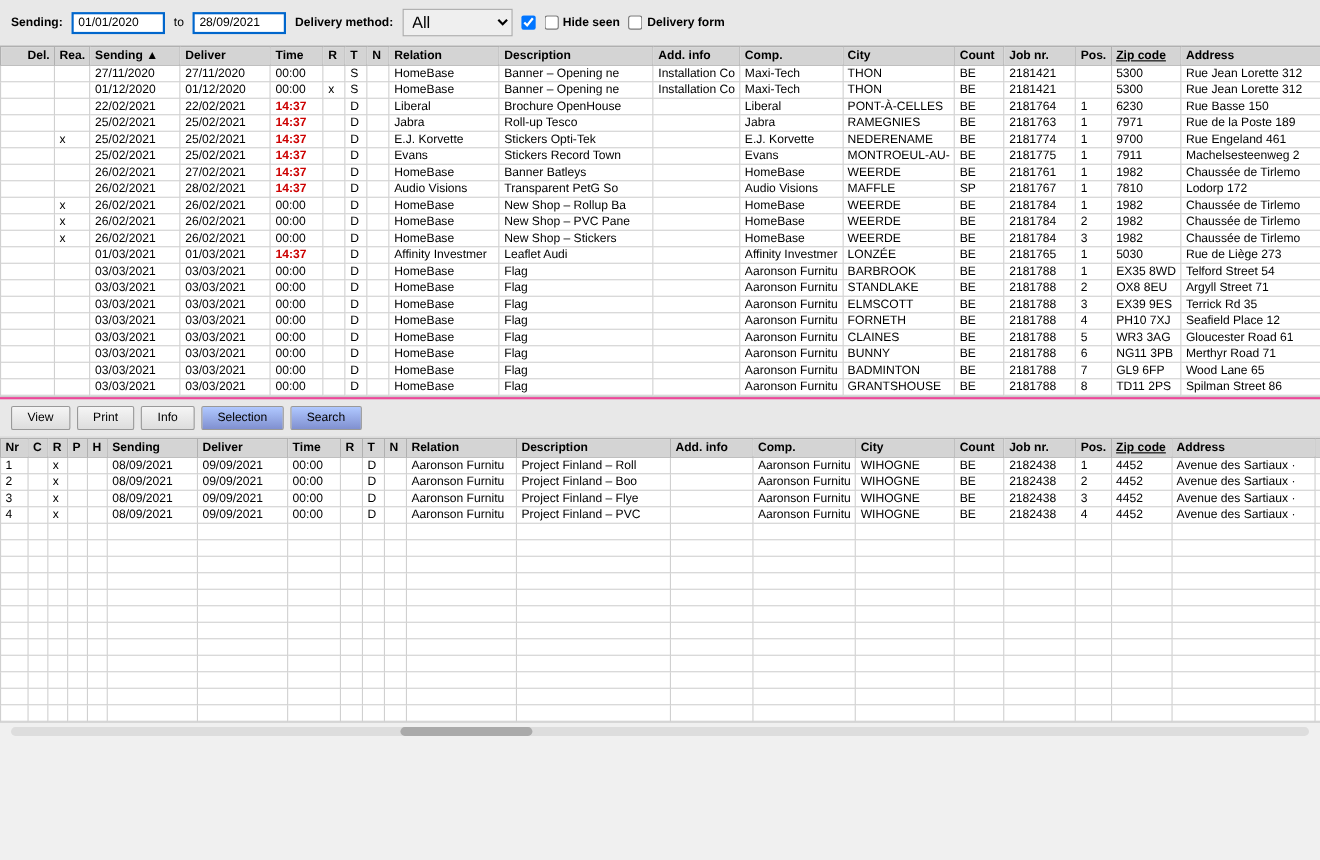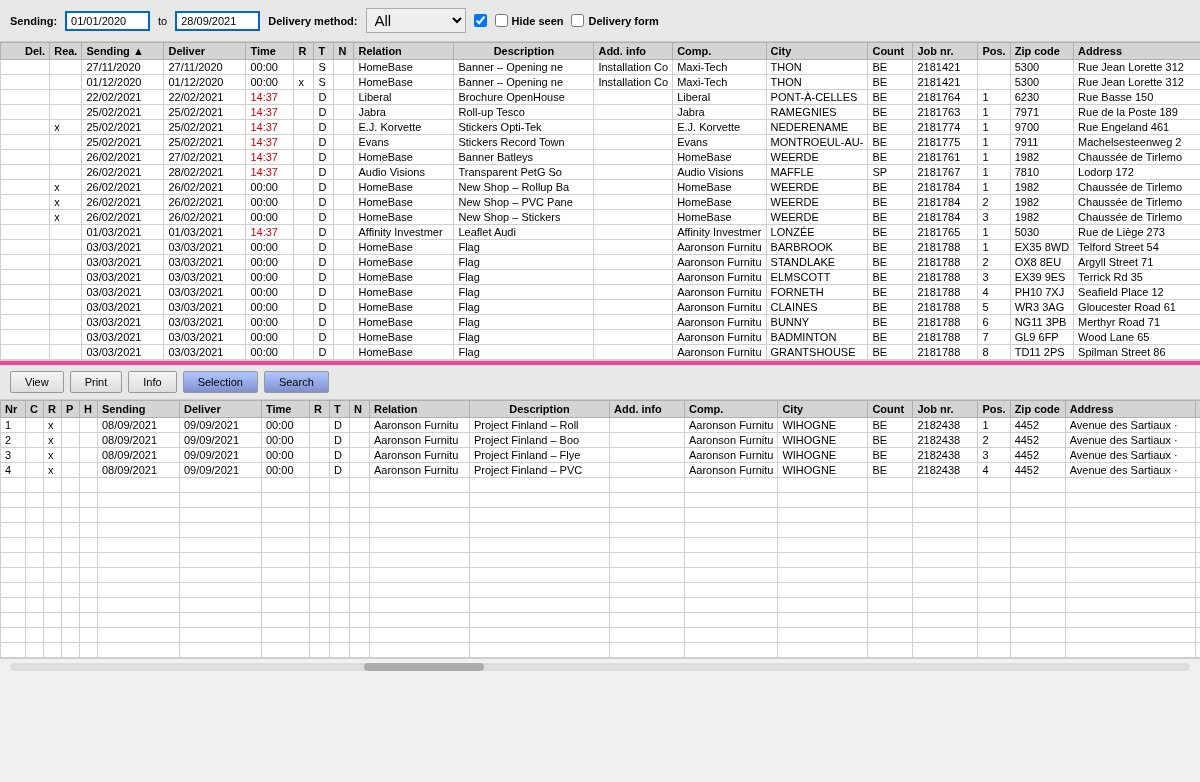--- a/index.html
+++ b/index.html
@@ -58,26 +58,26 @@
     }
     td {
       border: 1px solid #d0d0d0;
       padding: 1px 4px;
       white-space: nowrap;
       overflow: hidden;
       max-width: 150px;
       text-overflow: ellipsis;
     }
 
-    .time-red { color: #cc0000; font-weight: normal; }
+    .time-red { color: #cc0000; font-weight: bold; }
     .time-black { color: black; }
 
     .action-bar {
       background: #e8e8e8;
-      border-top: 4px solid #ec4899;
+      border-top: 2px solid #ec4899;
       border-bottom: 1px solid #ccc;
       padding: 6px 10px;
       display: flex;
       gap: 6px;
       align-items: flex-end;
     }
     .action-btn {
       padding: 4px 14px;
       font-size: 11px;
       border: 1px solid #999;
@@ -123,28 +123,28 @@
 
     .col-del { width: 28px; padding-left: 24px; }
     .col-rea { width: 28px; }
     .col-sending { width: 82px; }
     .col-deliver { width: 82px; }
     .col-time { width: 48px; }
     .col-r { width: 20px; }
     .col-t { width: 20px; }
     .col-n { width: 20px; }
     .col-relation { width: 100px; }
-    .col-description { width: 140px; text-align: center; }
+    .col-description { width: 140px; }
     .col-addinfo { width: 75px; }
     .col-comp { width: 90px; }
     .col-city { width: 90px; margin-left: 40px; }
     .col-count { width: 45px; }
     .col-jobnr { width: 65px; }
     .col-pos { width: 30px; }
-    .col-zip { width: 55px; }
+    .col-zip { width: 55px; text-decoration: underline; }
     .col-address { width: 130px; }
     .col-delmethod { width: 95px; }
 
     
     .col-nr { width: 25px; }
     .col-c { width: 18px; }
     .col-rp { width: 18px; }
     .col-h { width: 18px; }
   </style>
 </head>

